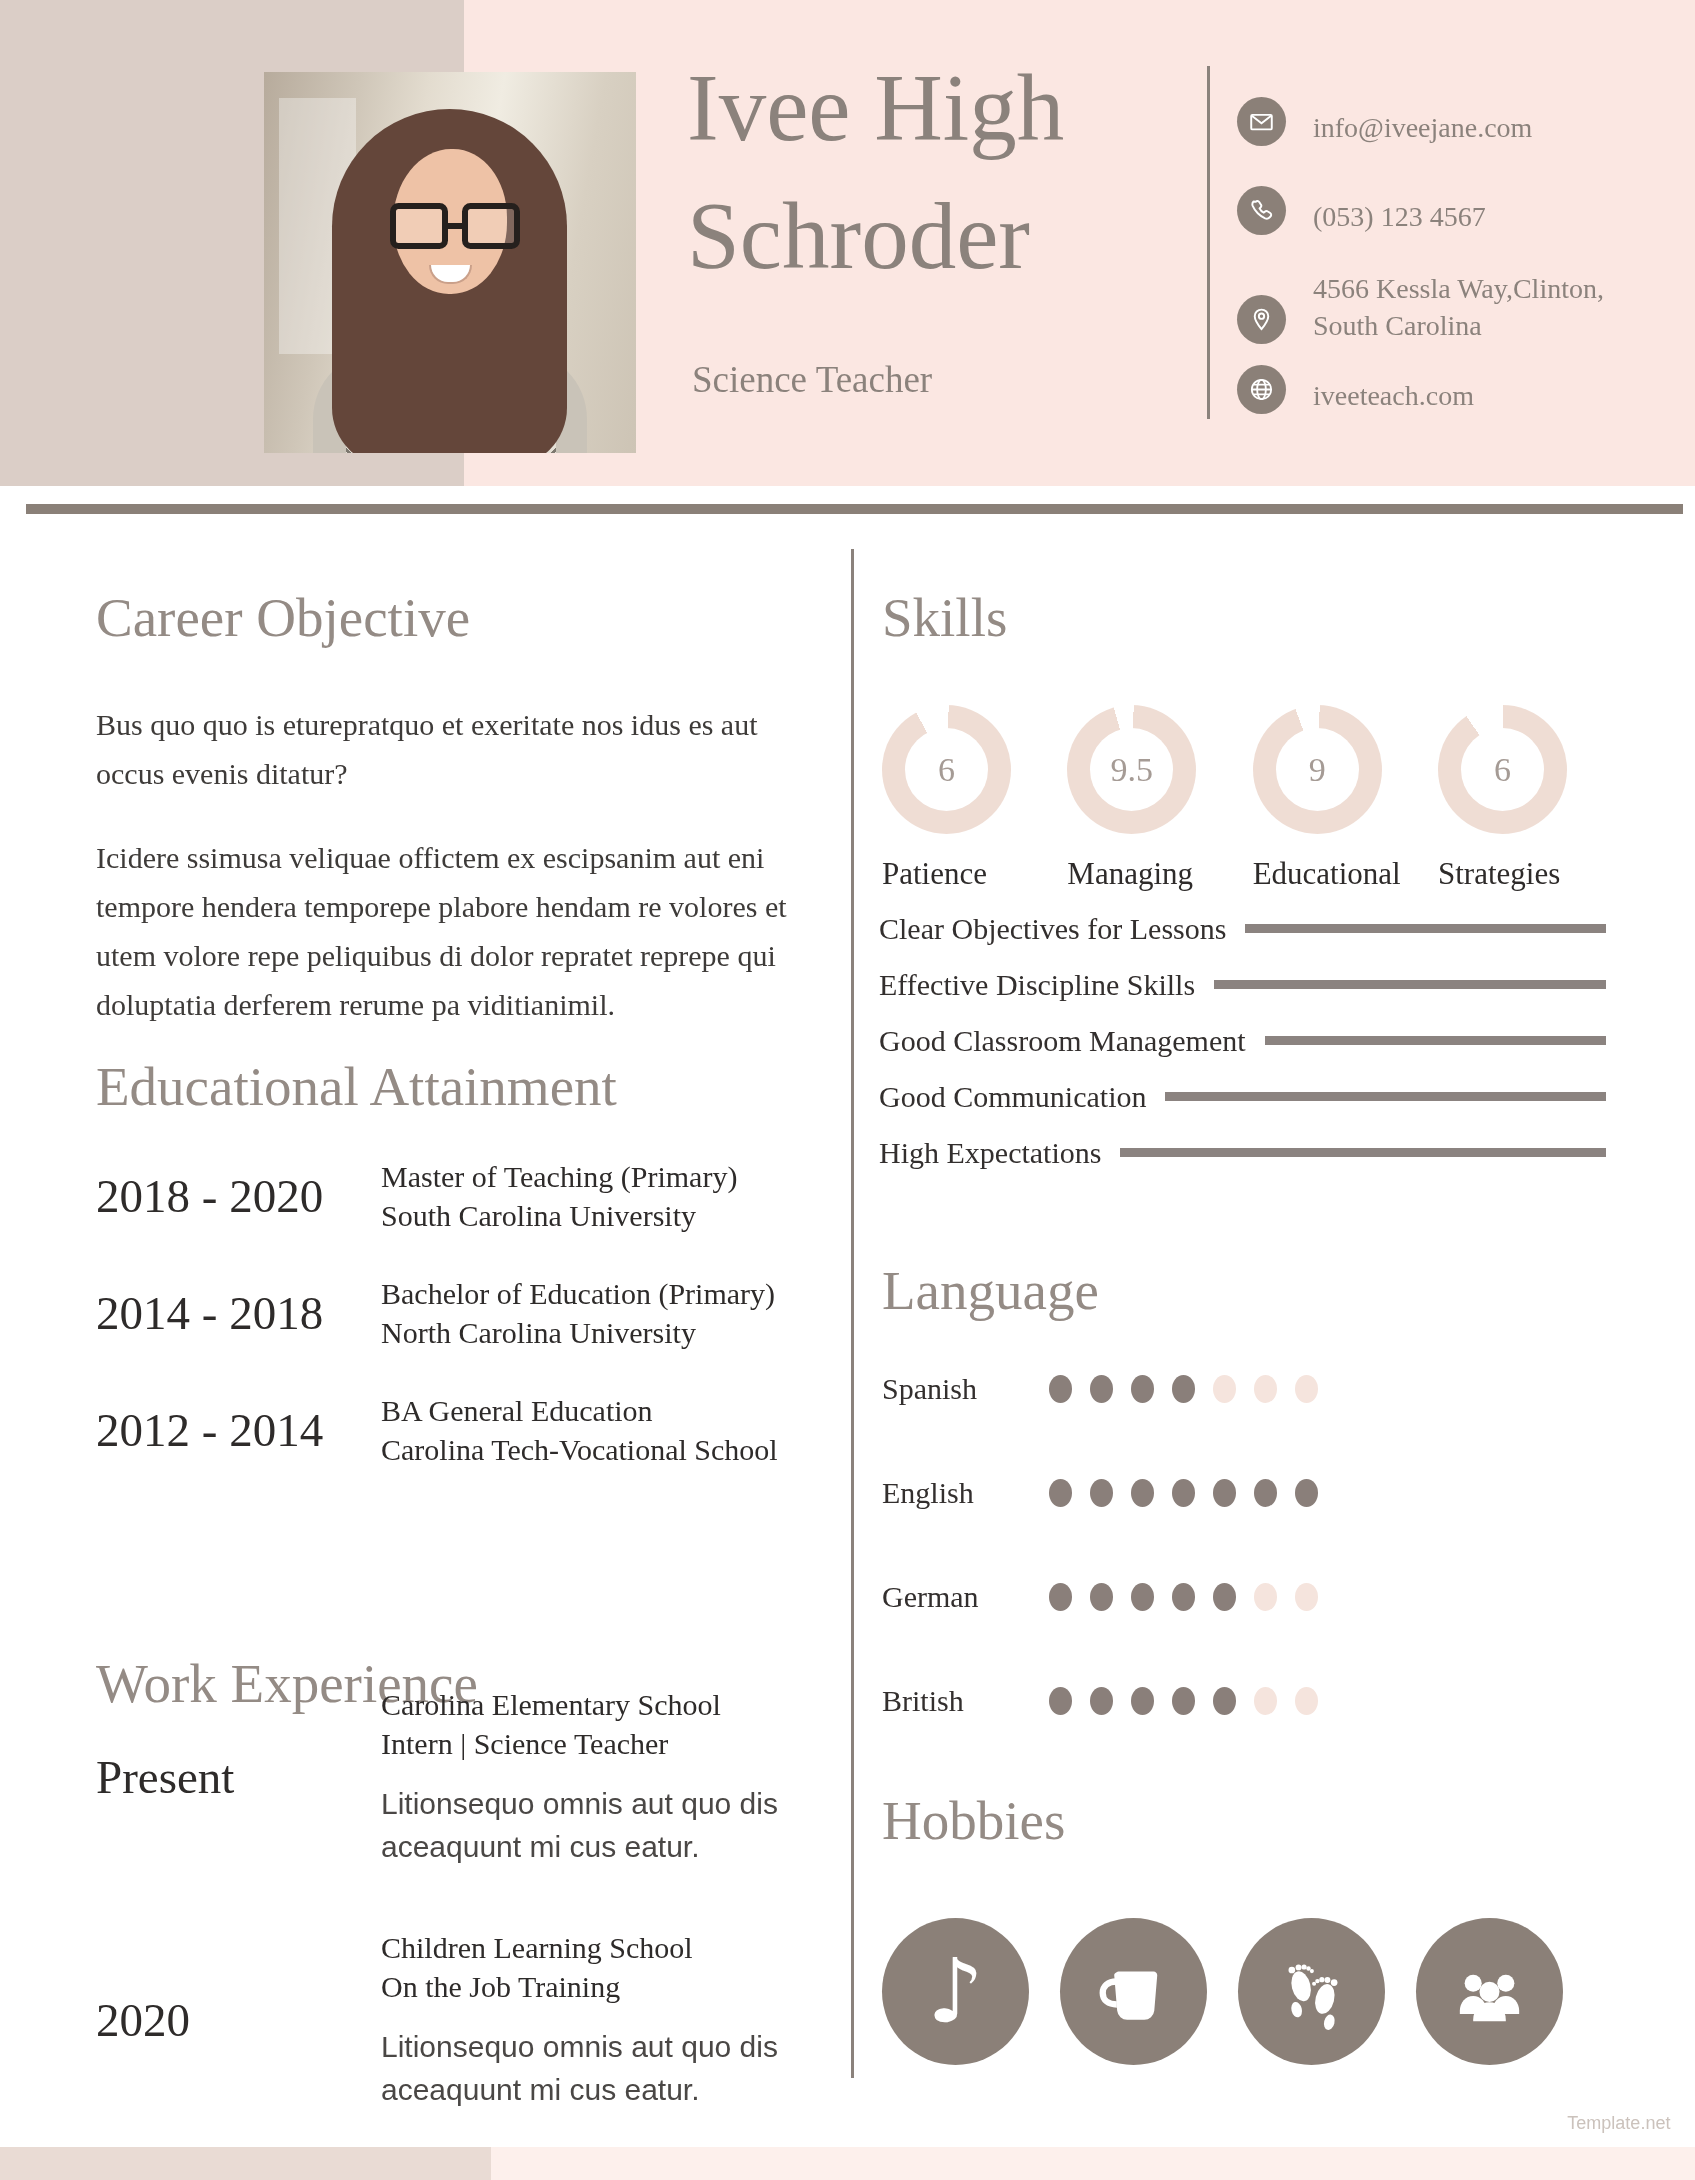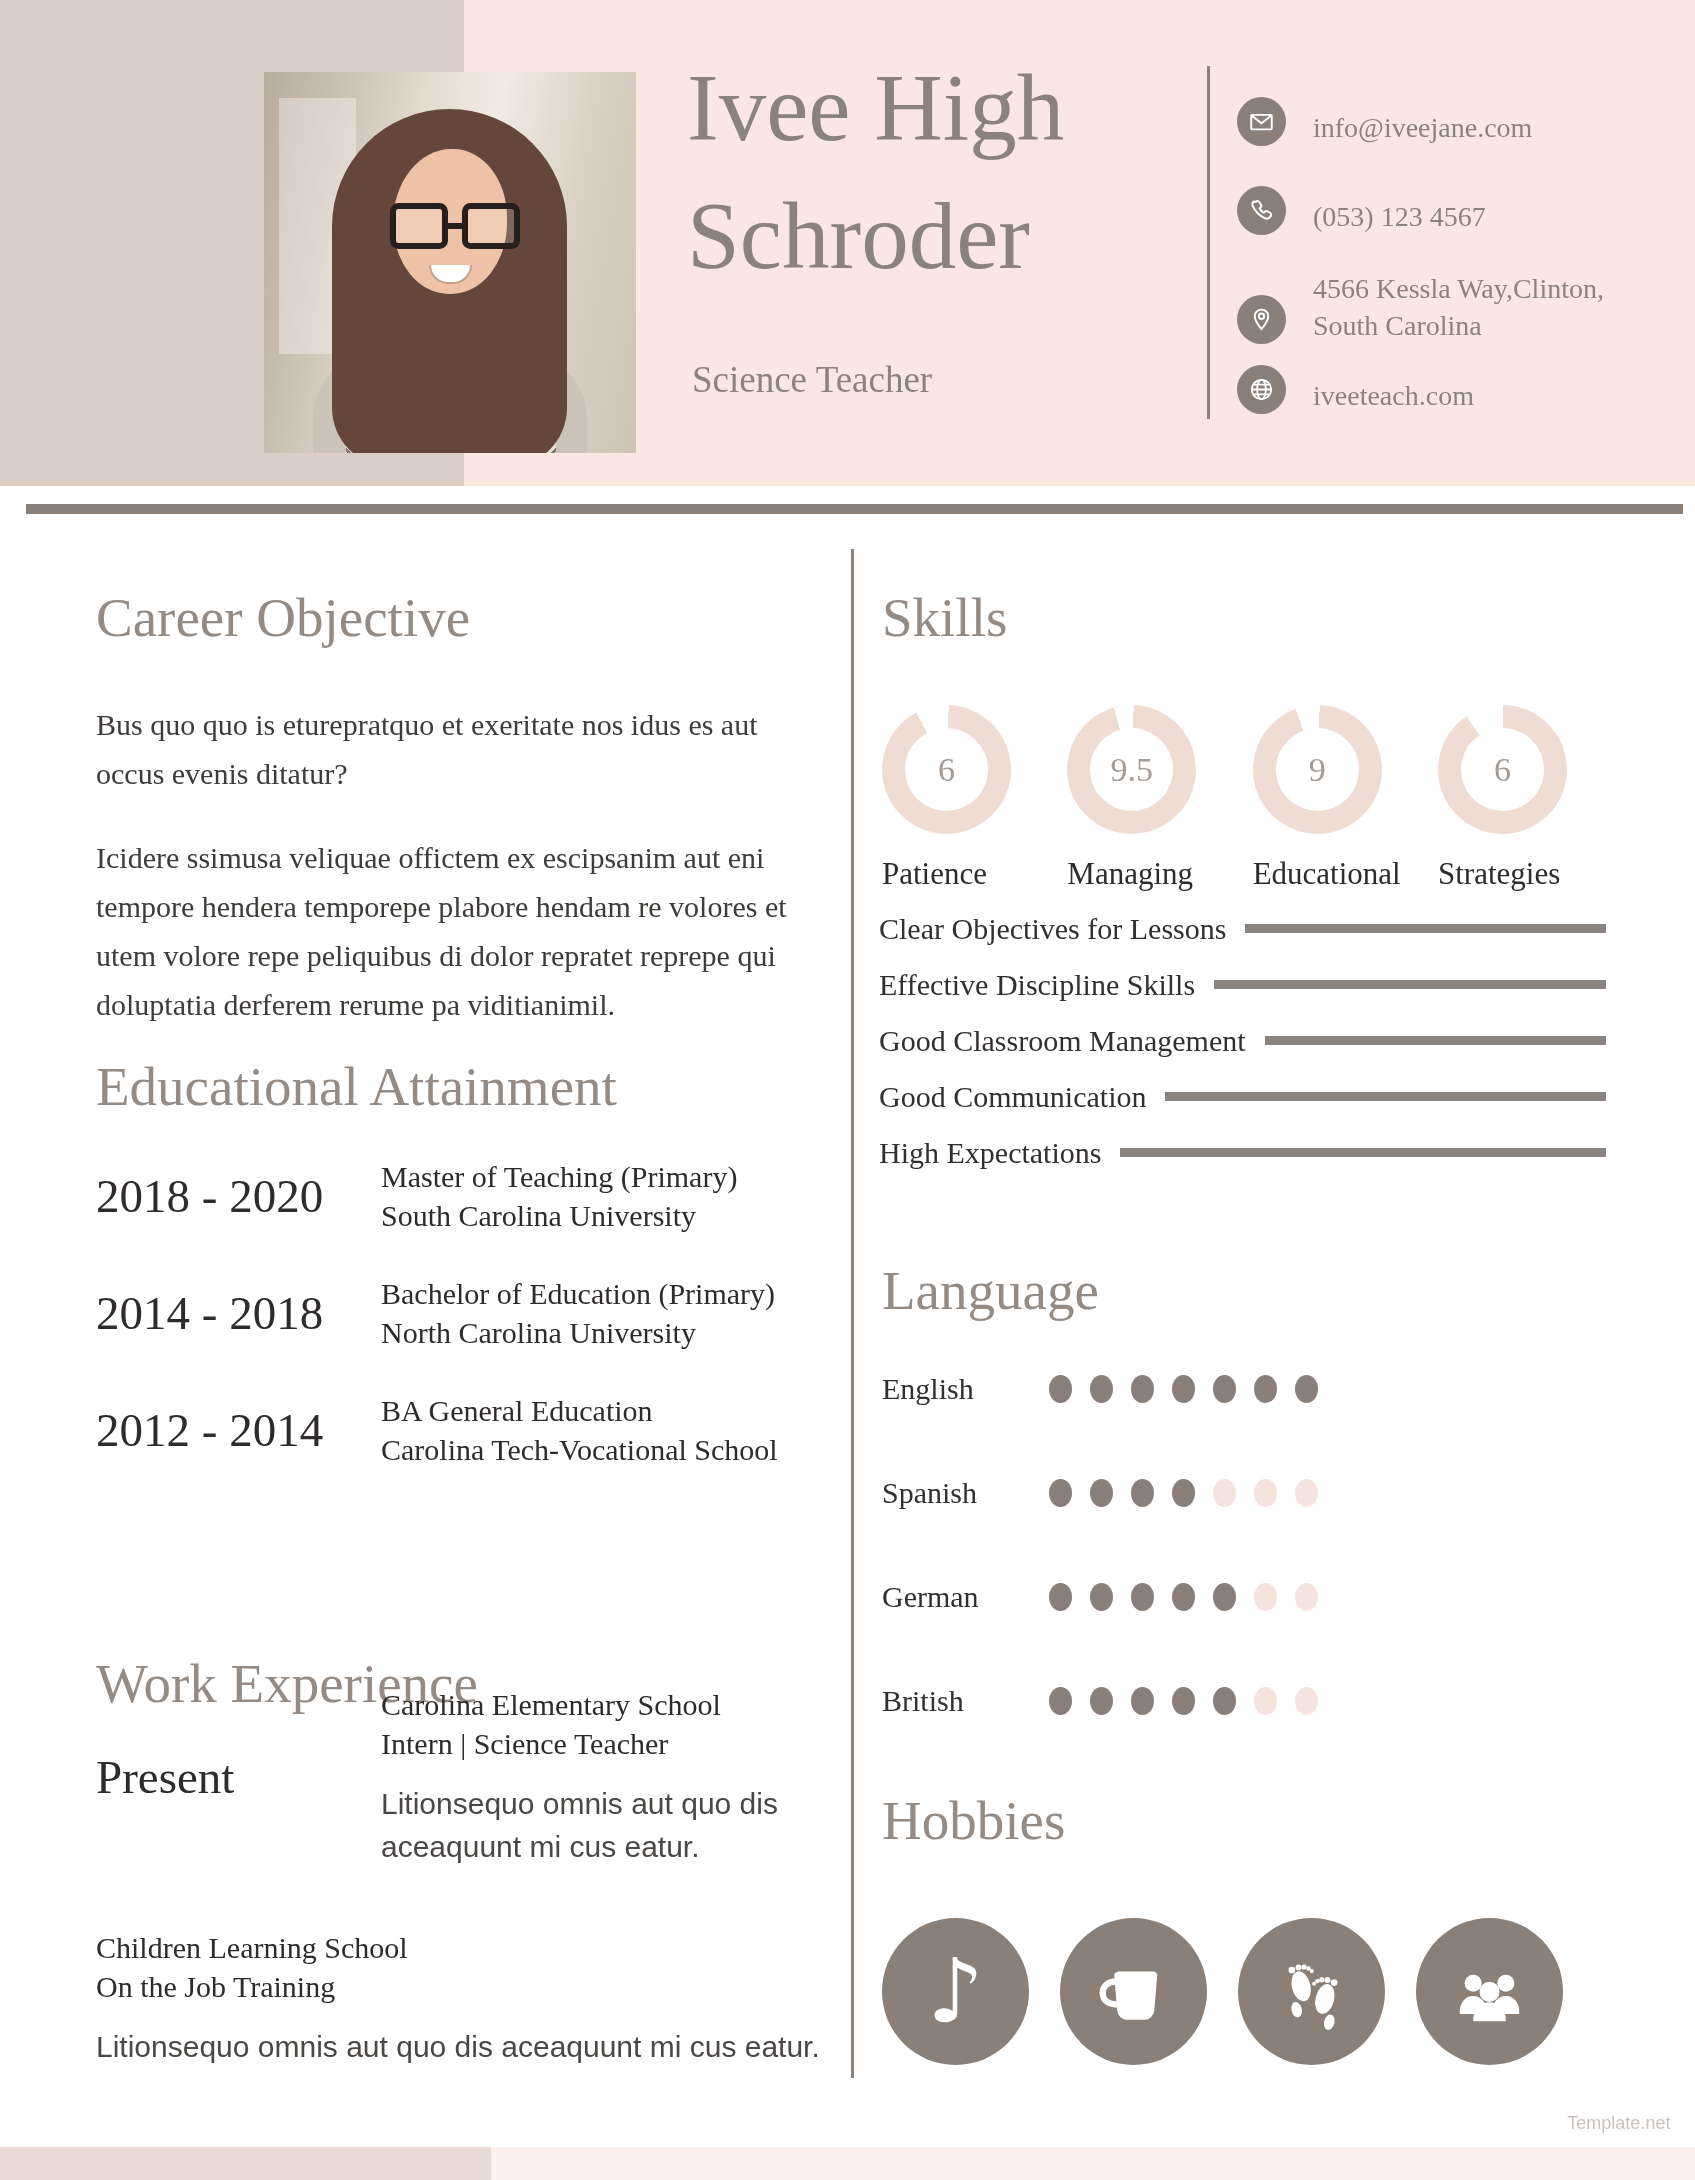--- a/index.html
+++ b/index.html
@@ -209,20 +209,21 @@
   <div class="work-rows">
     <div class="work-row">
       <div class="work-period">Present</div>
       <div class="work-right">
         <div class="work-line">Carolina Elementary School</div>
         <div class="work-line">Intern | Science Teacher</div>
         <div class="work-desc">Litionsequo omnis aut quo dis aceaquunt mi cus eatur.</div>
       </div>
     </div>
     <div class="work-row">
+      <div class="work-period">2020</div>
       <div class="work-right">
         <div class="work-line">Children Learning School</div>
         <div class="work-line">On the Job Training</div>
         <div class="work-desc">Litionsequo omnis aut quo dis aceaquunt mi cus eatur.</div>
       </div>
     </div>
   </div>
 
   <div class="sec-h" style="left:882px;top:586px;text-align:right;">Skills</div>
   <div class="rings">
@@ -271,41 +272,41 @@
     </div>
     <div class="bar-row">
       <span class="bar-label">High Expectations</span>
       <span class="bar-line"></span>
     </div>
   </div>
 
   <div class="sec-h" style="left:882px;top:1259px;">Language</div>
   <div class="langs">
     <div class="lang-row">
+      <span class="lang-label">Spanish</span>
+      <span class="dots">
+          <span class="dot dot-filled"></span>
+          <span class="dot dot-filled"></span>
+          <span class="dot dot-filled"></span>
+          <span class="dot dot-filled"></span>
+          <span class="dot dot-light"></span>
+          <span class="dot dot-light"></span>
+          <span class="dot dot-light"></span>
+        </span>
+    </div>
+    <div class="lang-row">
       <span class="lang-label">English</span>
       <span class="dots">
           <span class="dot dot-filled"></span>
           <span class="dot dot-filled"></span>
           <span class="dot dot-filled"></span>
           <span class="dot dot-filled"></span>
           <span class="dot dot-filled"></span>
           <span class="dot dot-filled"></span>
           <span class="dot dot-filled"></span>
-        </span>
-    </div>
-    <div class="lang-row">
-      <span class="lang-label">Spanish</span>
-      <span class="dots">
-          <span class="dot dot-filled"></span>
-          <span class="dot dot-filled"></span>
-          <span class="dot dot-filled"></span>
-          <span class="dot dot-filled"></span>
-          <span class="dot dot-light"></span>
-          <span class="dot dot-light"></span>
-          <span class="dot dot-light"></span>
         </span>
     </div>
     <div class="lang-row">
       <span class="lang-label">German</span>
       <span class="dots">
           <span class="dot dot-filled"></span>
           <span class="dot dot-filled"></span>
           <span class="dot dot-filled"></span>
           <span class="dot dot-filled"></span>
           <span class="dot dot-filled"></span>

